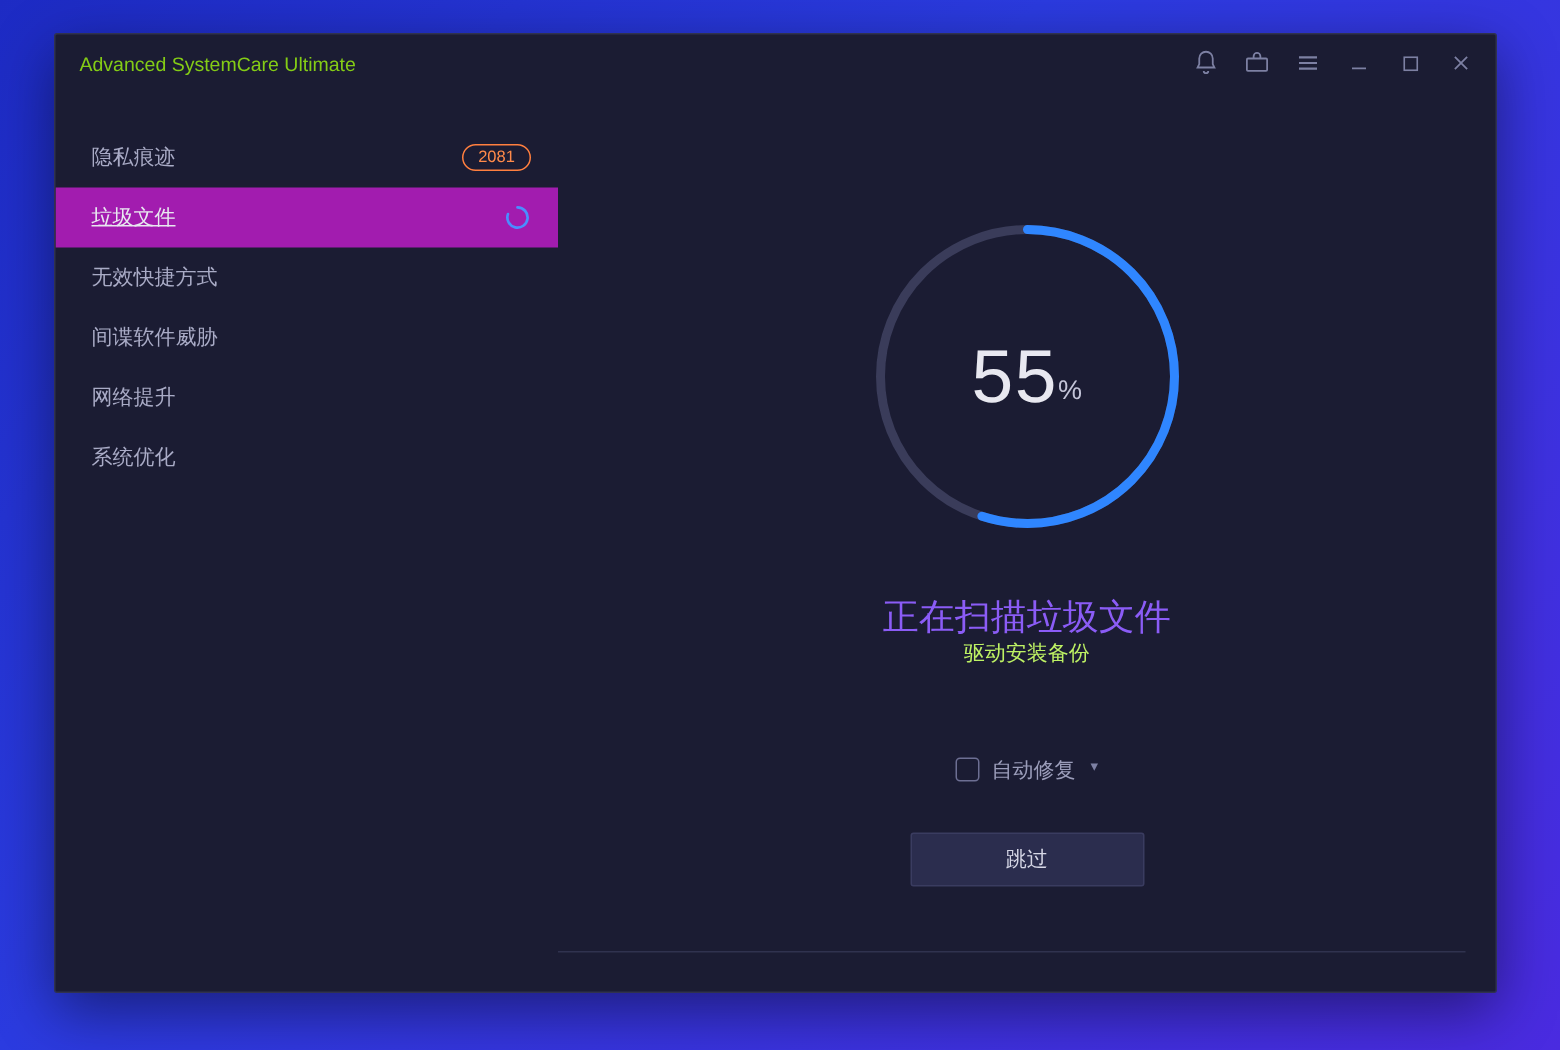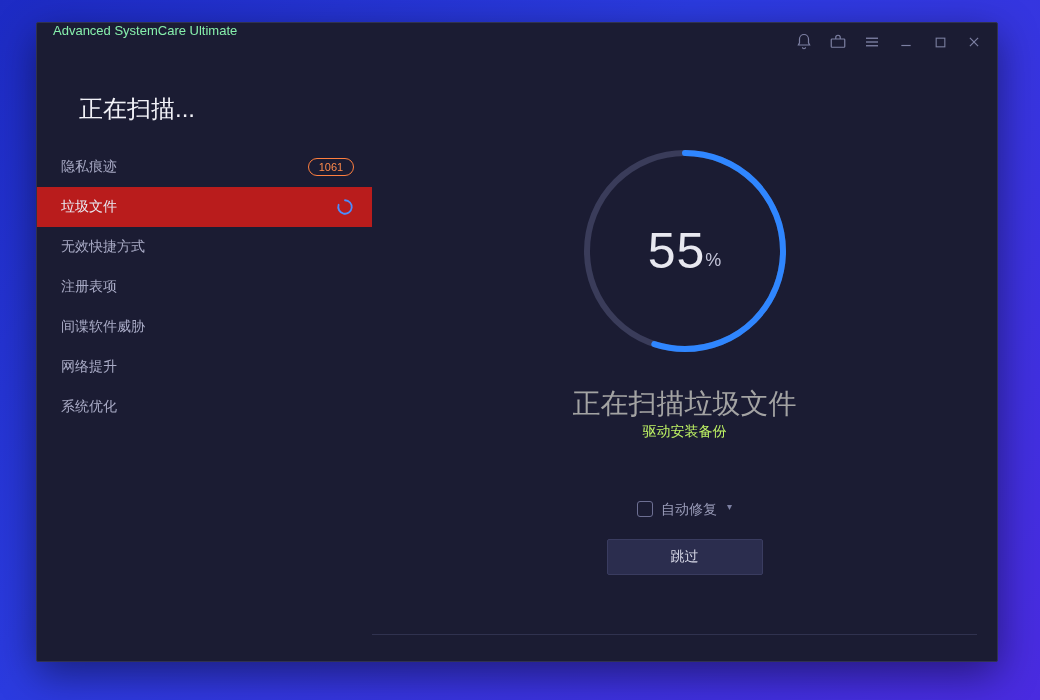--- a/index.html
+++ b/index.html
@@ -16,23 +16,23 @@
     background: #1b1c33;
     border: 1px solid #30324f;
     border-radius: 2px;
     box-shadow: 0 12px 40px rgba(0,0,0,.45);
     color: #e8e8f0;
     display: flex; flex-direction: column;
   }
   
   .titlebar {
     height: 38px;
-    display: flex; align-items: flex-start;
+    display: flex; align-items: center;
     padding: 0 6px 0 16px;
-    color: #86efac;
+    color: #84cc16;
     font-size: 13px;
   }
   .titlebar .title { flex: 0 0 auto; }
   .titlebar .spacer { flex: 1 1 auto; }
   .tb-btn {
     width: 34px; height: 38px;
     display: flex; align-items: center; justify-content: center;
     color: #7d80a3;
     cursor: pointer;
   }
@@ -56,22 +56,23 @@
   }
   .s-item {
     height: 40px;
     display: flex; align-items: center;
     padding: 0 18px 0 24px;
     color: #a9abc6;
     font-size: 14px;
     cursor: default;
   }
   .s-item.active {
-    background: #b91c1c;
+    background: #a21caf;
     color: #e8e8f0;
+    text-decoration: underline;
   }
   .s-item .lbl { flex: 1 1 auto; }
   .badge {
     min-width: 46px; height: 18px;
     border: 1px solid #ff7f3f;
     border-radius: 9px;
     color: #ff8a4a;
     font-size: 11px;
     display: inline-flex; align-items: center; justify-content: center;
     padding: 0 8px;
@@ -96,44 +97,44 @@
   .ring-wrap svg { width: 220px; height: 220px; }
   .ring-center {
     position: absolute; inset: 0;
     display: flex; align-items: center; justify-content: center;
     gap: 0;
   }
   .pct-num { font-size: 50px; font-weight: 300; color: #e8e8f0; letter-spacing: 1px;}
   .pct-sym { font-size: 18px; color: #c3c4d8; padding-top: 18px;}
 
   .status-line {
-    margin-top: 24px;
-    font-size: 28px;
-    color: #a3a3a3;
+    margin-top: 34px;
+    font-size: 24px;
+    color: #8b5cf6;
   }
   .sub-line {
     font-size: 14px;
     color: #bef264;
   }
 
   .autofix {
     margin-top: 60px;
     display: flex; align-items: flex-start; gap: 8px;
     color: #9b9dba;
     font-size: 14px;
   }
   .chk {
     width: 16px; height: 16px;
     border: 1px solid #6d6f93;
     border-radius: 3px;
   }
   .caret { font-size: 10px; color: #7d80a3; margin-left: 2px;}
 
   .btn-row {
-    margin-top: 20px;
+    margin-top: 32px;
     display: flex; gap: 20px;
   }
   .btn {
     width: 156px; height: 36px;
     background: #2b2d4e;
     border: 1px solid #3a3c60;
     color: #d6d7e6;
     font-size: 14px;
     display: flex; align-items: center; justify-content: center;
     cursor: pointer;
@@ -188,41 +189,37 @@
       <svg width="14" height="14" viewBox="0 0 24 24" stroke="currentColor" stroke-width="2">
         <line x1="5" y1="5" x2="19" y2="19"></line>
           <line x1="19" y1="5" x2="5" y2="19"></line>
       </svg>
     </div>
   </div>
 
   <div class="body">
 
     <div class="sidebar">
-      <div class="scan-title">正在扫描...</div>
 
       <div class="s-item">
         <span class="lbl">隐私痕迹</span>
-        <span class="badge">1061</span>
+        <span class="badge">2081</span>
       </div>
 
       <div class="s-item active">
         <span class="lbl">垃圾文件</span>
         <span class="spin">
           <svg viewBox="0 0 24 24" fill="none" stroke="#4a8dff" stroke-width="2.4" stroke-linecap="round">
             <path d="M12 3 a9 9 0 1 1 -8.5 6"></path>
           </svg>
         </span>
       </div>
 
       <div class="s-item">
         <span class="lbl">无效快捷方式</span>
-      </div>
-      <div class="s-item">
-        <span class="lbl">注册表项</span>
       </div>
       <div class="s-item">
         <span class="lbl">间谍软件威胁</span>
       </div>
       <div class="s-item">
         <span class="lbl">网络提升</span>
       </div>
       <div class="s-item">
         <span class="lbl">系统优化</span>
       </div>

